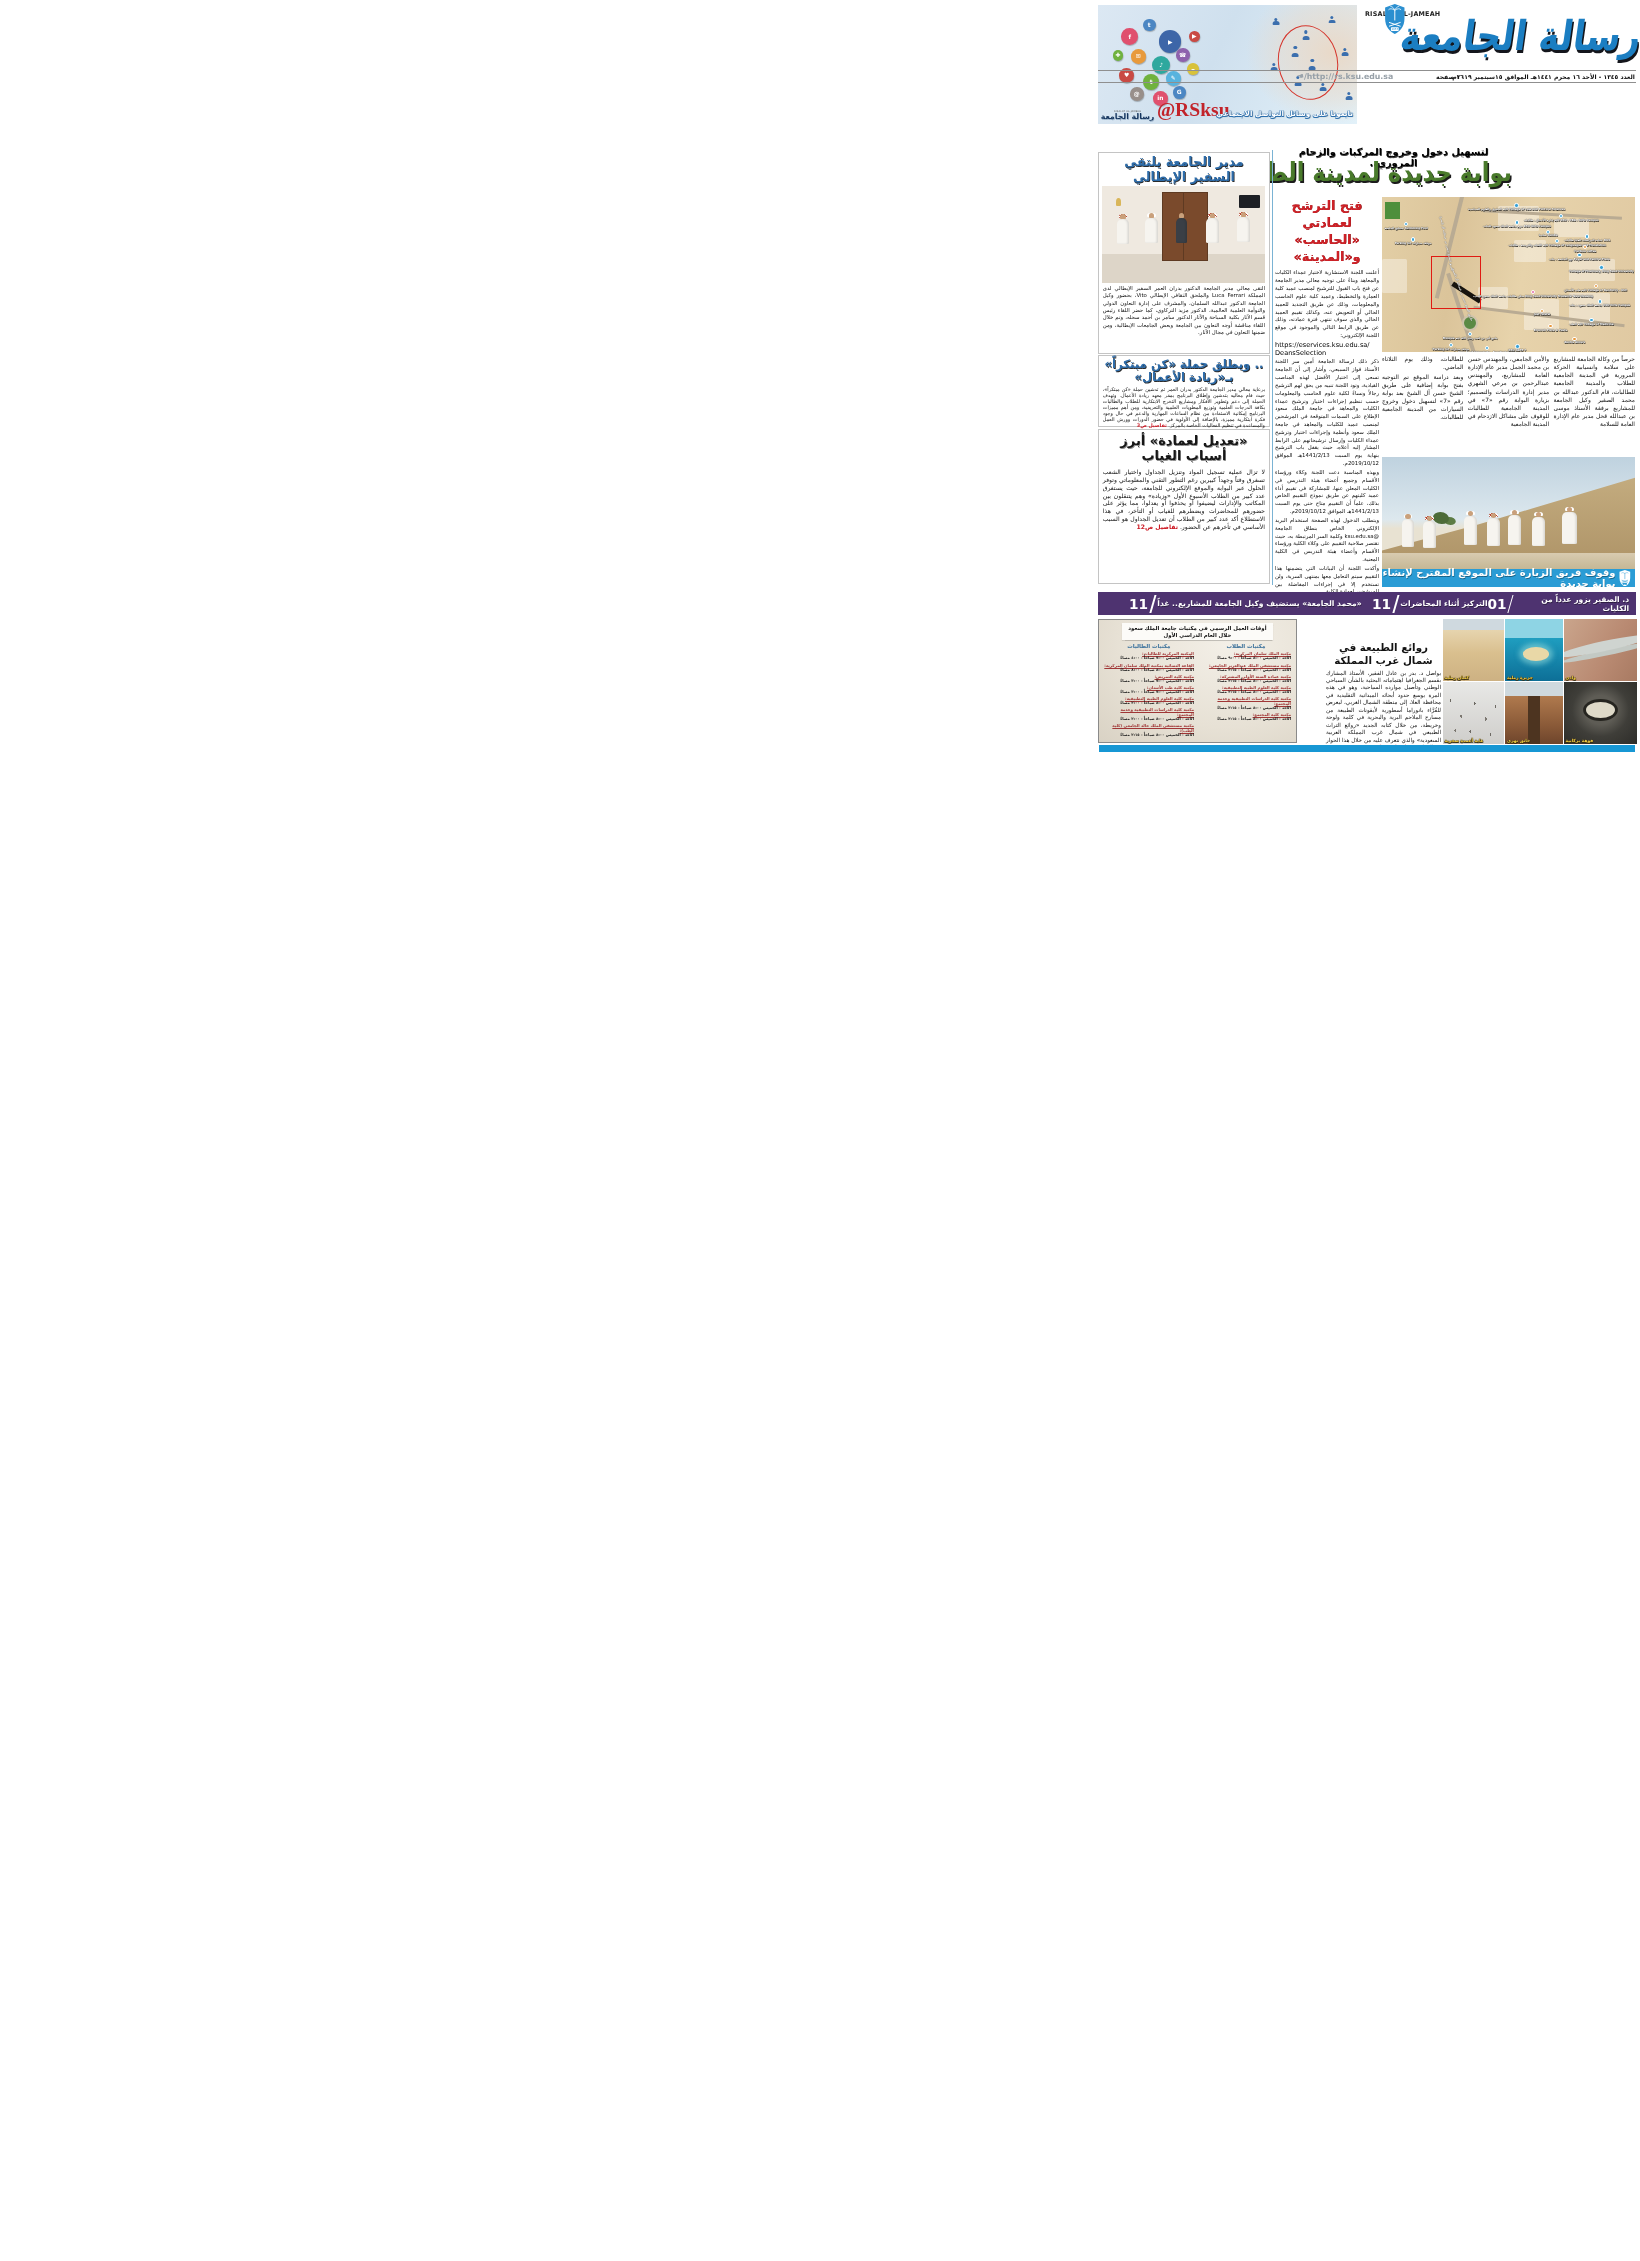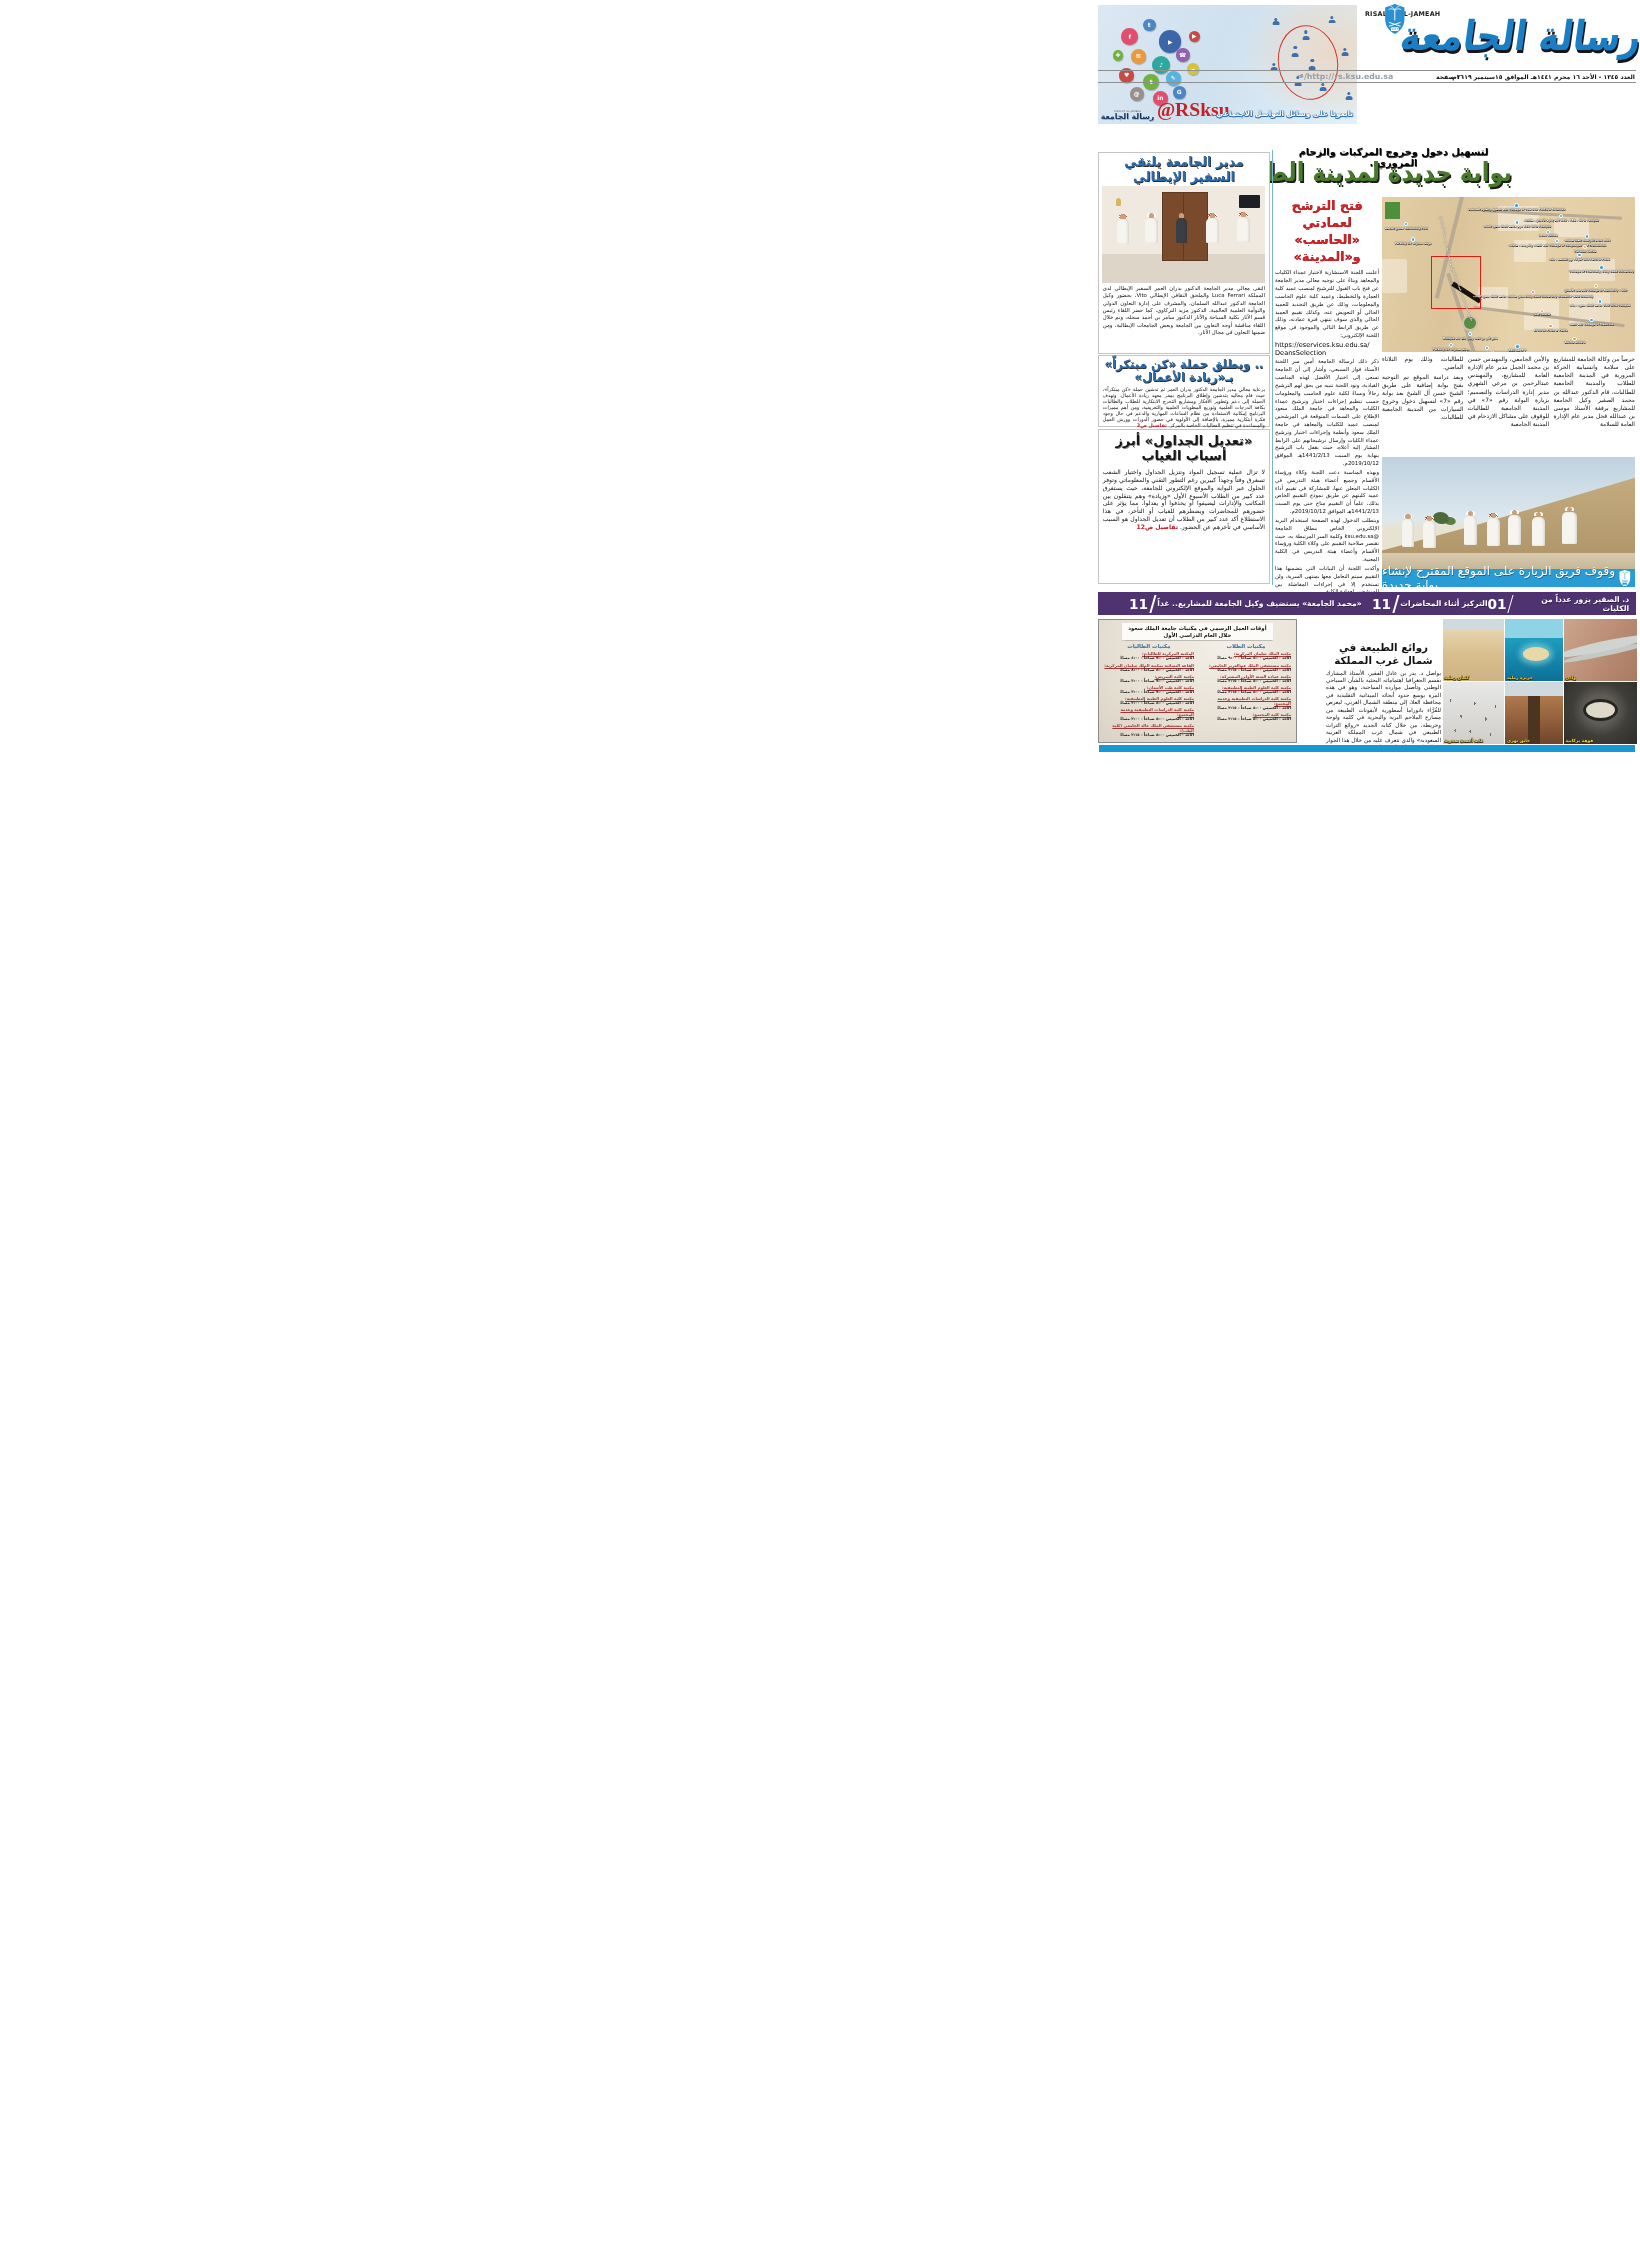--- a/index.html
+++ b/index.html
@@ -91,21 +91,21 @@
   #leadcols .ncol{flex:1;font-size:5.9px;line-height:1.38;color:#0d0d0d;}
   #leadcols .ncol p{margin:0 0 1.5px;}
   
   #leadphoto{left:289px;top:457px;width:253px;height:130px;background:linear-gradient(#bfd2df 0%,#dde8ee 48%,#e8e2d2 55%);overflow:hidden;}
   #leadphoto .hill{position:absolute;inset:0;background:linear-gradient(#c8b184,#a98e62);
           clip-path:polygon(0 72%,38% 52%,100% 16%,100% 100%,0 100%);}
   #leadphoto .tree{position:absolute;left:20%;top:42%;width:16.6px;height:12.7px;background:#4d6b38;border-radius:50% 60% 50% 60%;box-shadow:8.8px 2.9px 0 -2px #5d7c44;}
   #leadphoto .ground{position:absolute;left:0;bottom:17.6px;width:100%;height:16.6px;background:linear-gradient(#d8cbb0,#c5b795);}
   #capbar{position:absolute;left:0;bottom:0;width:100%;height:18px;background:#2a9cd5;color:#fff;
           display:flex;align-items:center;}
-  #capbar .cap{flex:1;text-align:left;font-size:12px;font-weight:400;text-shadow:0.5px 0.5px 0.5px rgba(0,0,0,.35);}
+  #capbar .cap{flex:1;text-align:right;font-size:10px;font-weight:700;text-shadow:0.5px 0.5px 0.5px rgba(0,0,0,.35);}
   .shield{flex:0 0 auto;}
   
   #ticker{left:4.9px;top:592px;width:538px;height:23px;background:#4e3370;display:flex;align-items:center;
           padding:0 6.8px;box-sizing:border-box;}
   .titem{display:flex;align-items:center;gap:3.9px;}
   .tlabel{color:#fff;font-weight:800;font-size:7.6px;text-shadow:0.5px 0.5px 0.5px rgba(0,0,0,.4);}
   .tslash{width:1.5px;height:17.6px;background:#fff;transform:skewX(-16deg);}
   .tnum{color:#fff;font-weight:800;font-size:13.7px;font-family:"DejaVu Sans",sans-serif;direction:ltr;}
   
   #library{left:4.9px;top:619px;width:199px;height:124px;border:0.5px solid #8a8a8a;box-sizing:border-box;
@@ -284,21 +284,21 @@
 
   <div class="sidebox" style="top:355px;height:72px">
     <div class="headline-blue" style="font-size:11.7px">.. ويطلق حملة «كن مبتكراً» بـ«ريادة الأعمال»</div>
     <div class="sidebody just" style="font-size:4.9px;line-height:1.24;margin-top:1px">
       <span>برعاية معالي مدير الجامعة الدكتور بدران العمر تم تدشين حملة «كن مبتكراً»، حيث قام معاليه بتدشين وإطلاق البرنامج بمقر معهد ريادة الأعمال. وتهدف الحملة إلى دعم وتطوير الأفكار ومشاريع التخرج الابتكارية للطلاب والطالبات بكافة الدرجات العلمية وتوزيع المطويات العلمية والتعريفية، ومن أهم مميزات البرنامج إمكانية الاستفادة من نظام الساعات المهارية والدعم في حال وجود فكرة ابتكارية مميزة، بالإضافة إلى الأولوية في حضور الدورات وورش العمل والمساعدة في تنظيم الفعاليات الخاصة بالمركز.</span>
       <span class="more">تفاصيل ص3</span>
     </div>
   </div>
 
   <div class="sidebox" style="top:429px;height:155px">
-    <div class="headline-black" style="margin-top:2px">«تعديل الجداول» أبرز أسباب الغياب</div>
+    <div class="headline-black" style="margin-top:2px">«تعديل لعمادة» أبرز أسباب الغياب</div>
     <div class="sidebody just" style="font-size:6.1px;line-height:1.3;margin-top:3.9px">
       <span>لا تزال عملية تسجيل المواد وتنزيل الجداول واختيار الشعب تسغرق وقتاً وجهداً كبيرين رغم التطور التقني والمعلوماتي وتوفر الحلول عبر البوابة والموقع الإلكتروني للجامعة، حيث يستغرق عدد كبير من الطلاب الأسبوع الأول «وزيادة» وهم يتنقلون بين المكاتب والإدارات ليضيفوا أو يحذفوا أو يعدلوا، مما يؤثر على حضورهم للمحاضرات ويضطرهم للغياب أو التأخر، في هذا الاستطلاع أكد عدد كبير من الطلاب أن تعديل الجداول هو السبب الأساسي في تأخرهم عن الحضور.</span>
       <span class="more">تفاصيل ص12</span>
     </div>
   </div>
 
   <div id="deans" class="abs">
     <div class="subhead">فتح الترشح لعمادتي «الحاسب» و«المدينة»</div>
     <p class="just">أعلنت اللجنة الاستشارية لاختيار عمداء الكليات والمعاهد وبناءً على توجيه معالي مدير الجامعة عن فتح باب القبول للترشيح لمنصب عميد كلية العمارة والتخطيط، وعميد كلية علوم الحاسب والمعلومات، وذلك عن طريق التجديد للعميد الحالي أو التعويض عنه، وكذلك تقييم العميد الحالي والذي سوف تنتهي فترة عمادته، وذلك عن طريق الرابط التالي والموجود في موقع اللجنة الإلكتروني:</p>
     <div class="url">

